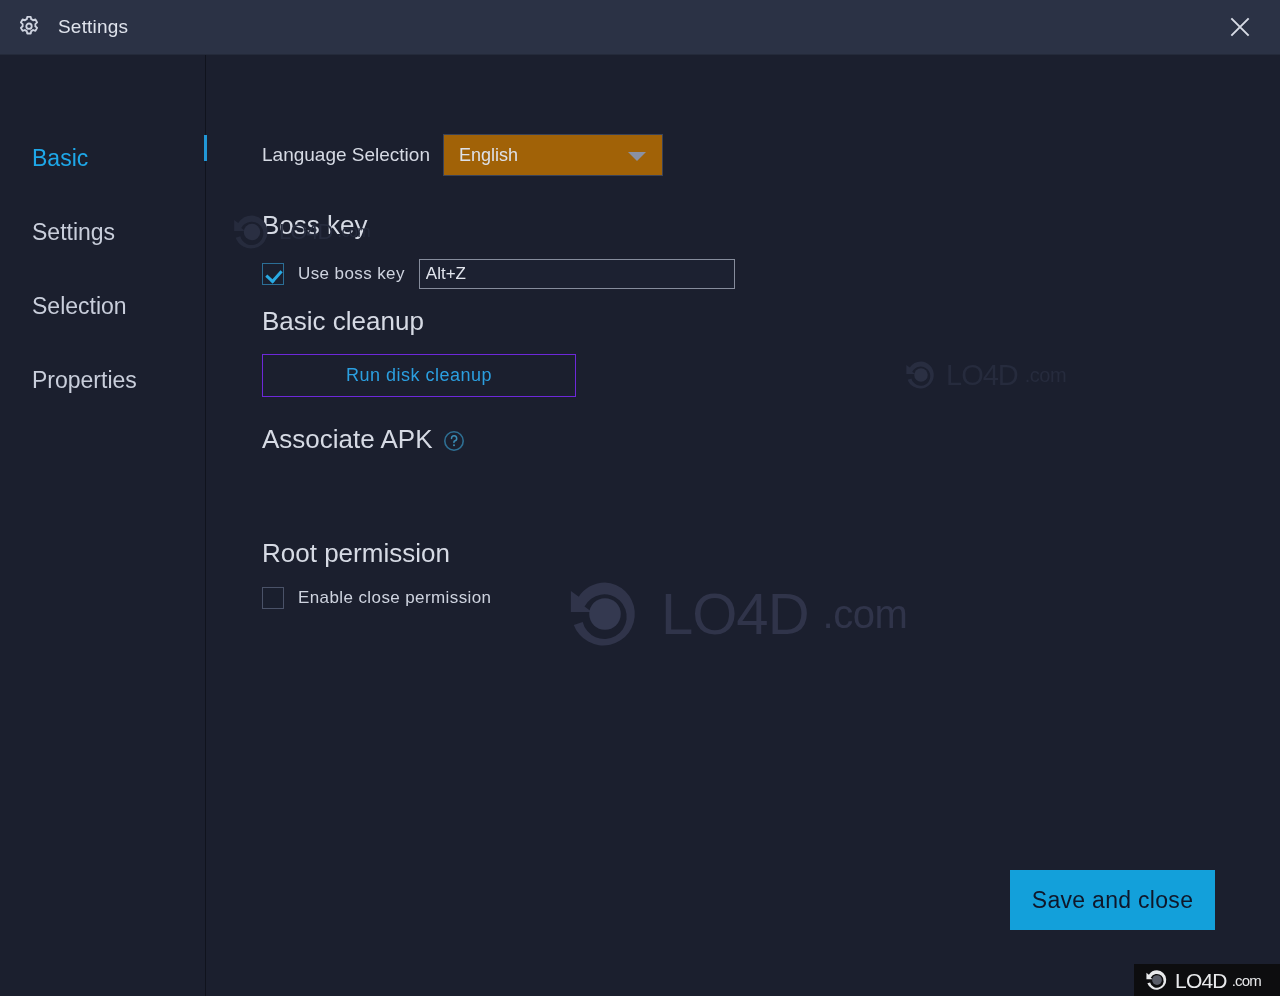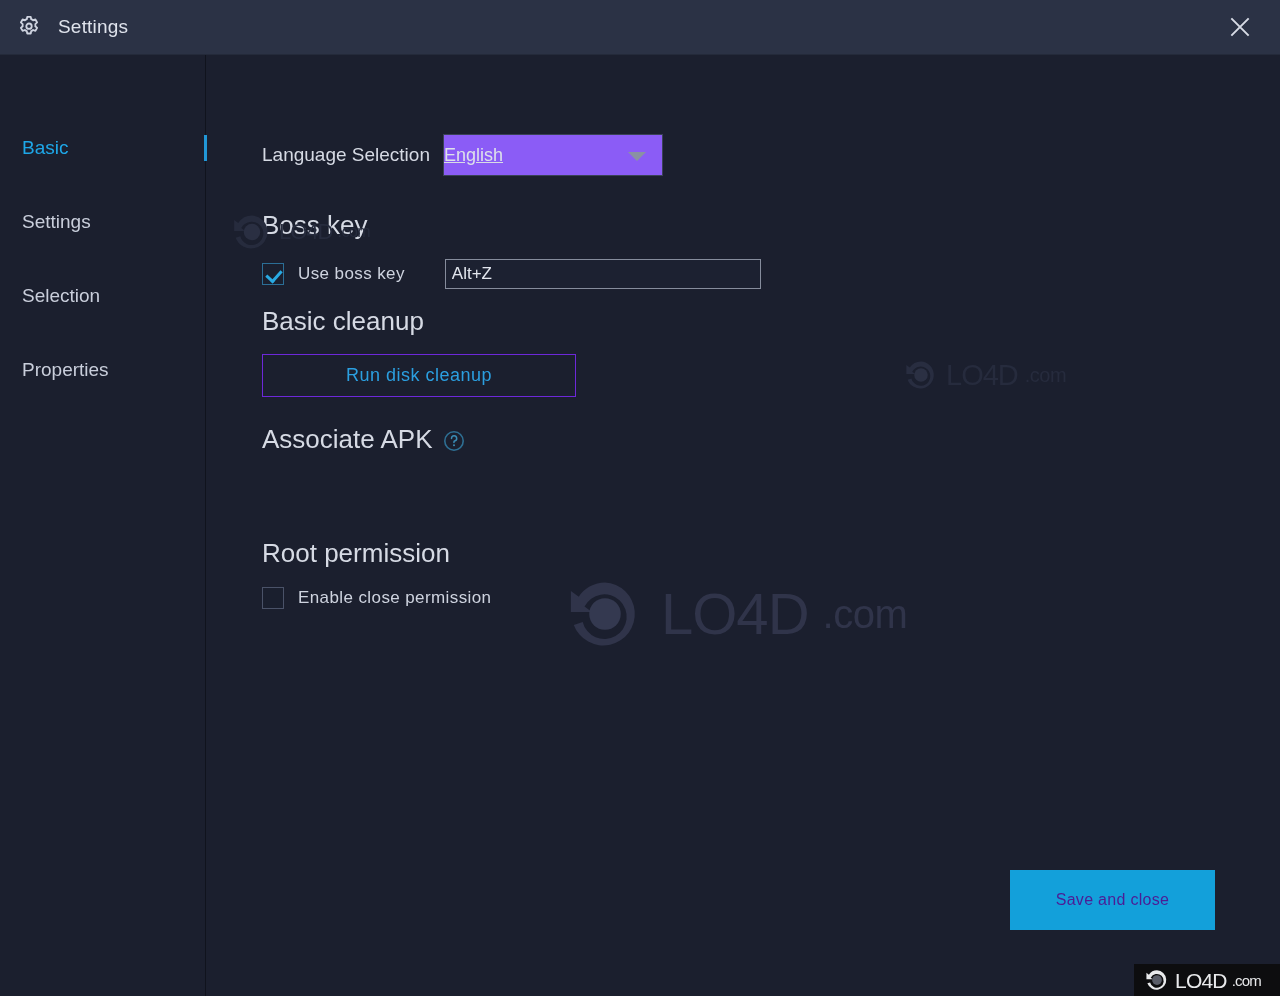--- a/index.html
+++ b/index.html
@@ -59,23 +59,23 @@
     height: 941px;
     background: #1b1f2e;
     border-right: 1px solid #10131d;
   }
   .nav-item {
     position: absolute;
     left: 0;
     width: 206px;
     height: 48px;
     display: flex;
-    align-items: center;
-    padding-left: 22px;
-    font-size: 19px;
+    align-items: flex-end;
+    padding-left: 32px;
+    font-size: 23px;
     color: #c9cedb;
     cursor: pointer;
     white-space: nowrap;
   }
   .nav-item.active { color: #1ea7e8; }
   .nav-indicator {
     position: absolute;
     right: -1px;
     width: 3px;
     height: 26px;
@@ -102,26 +102,26 @@
   .field-label {
     font-size: 19px;
     color: #d6dae4;
     white-space: nowrap;
   }
 
   .select-box {
     position: relative;
     width: 220px;
     height: 42px;
-    background: #8b5cf6;
+    background: #a16207;
     border: 1px solid #3a4257;
     display: flex;
     align-items: center;
-    cursor: pointer;
-    text-decoration: underline;
+    padding-left: 15px;
+    cursor: pointer;
   }
   .select-value {
     font-size: 18px;
     color: #dde1ea;
   }
   .chevron-down-icon {
     position: absolute;
     right: 16px;
     top: 50%;
     margin-top: -3px;
@@ -182,21 +182,20 @@
 
   .text-input {
     width: 316px;
     height: 30px;
     background: #1c2131;
     border: 1px solid #868c9c;
     color: #e2e6ee;
     font-family: "Liberation Sans", sans-serif;
     font-size: 17px;
     padding: 0 6px;
-    margin-left: 26px;
     outline: none;
   }
 
   .outline-button {
     width: 314px;
     height: 43px;
     background: transparent;
     border: 1px solid #6d28d9;
     color: #2b9fe0;
     font-family: "Liberation Sans", sans-serif;
@@ -208,23 +207,23 @@
   }
 
   .primary-button {
     position: absolute;
     left: 1010px;
     top: 870px;
     width: 205px;
     height: 60px;
     background: #13a0da;
     border: none;
-    color: #4c1d95;
-    font-family: "Liberation Sans", sans-serif;
-    font-size: 16px;
+    color: #0f172a;
+    font-family: "Liberation Sans", sans-serif;
+    font-size: 23px;
     letter-spacing: .3px;
     cursor: pointer;
   }
 
   
   .wm {
     position: absolute;
     display: flex;
     align-items: center;
     pointer-events: none;

